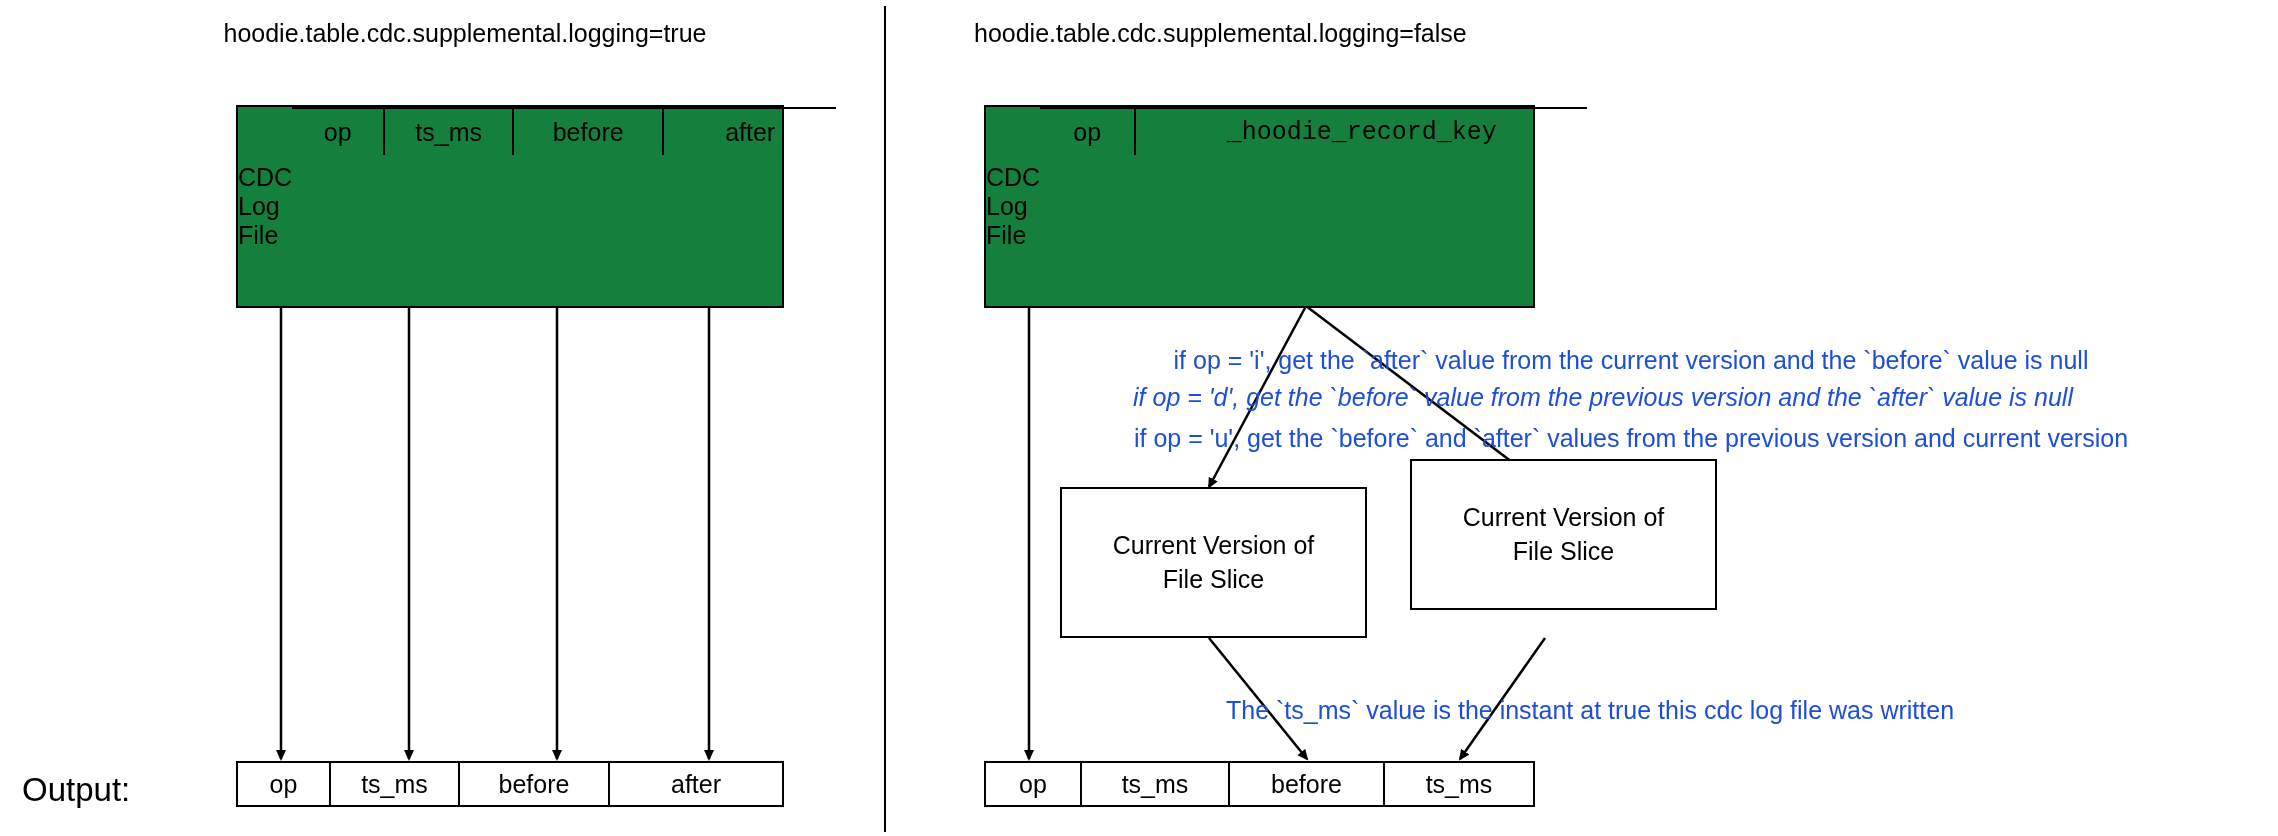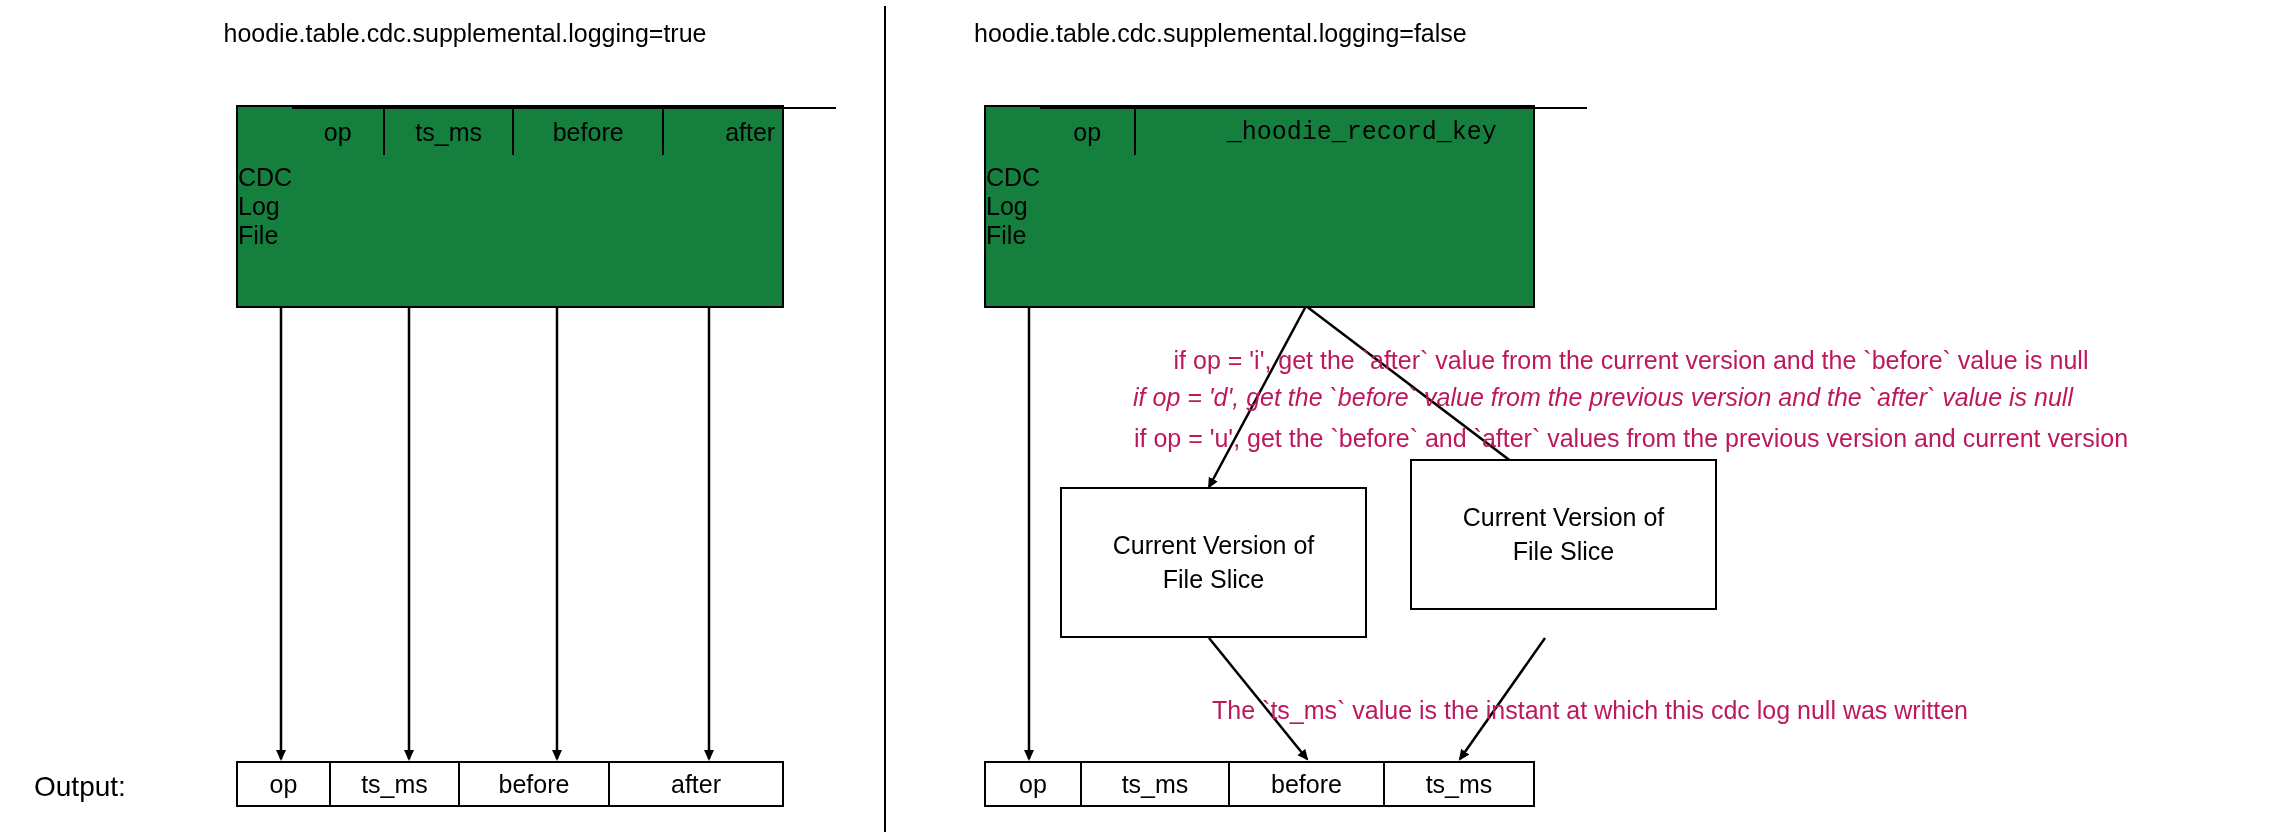--- a/index.html
+++ b/index.html
@@ -31,28 +31,27 @@
     position: absolute;
     white-space: nowrap;
     text-align: center;
   }
   .title-text {
     font-size: 25px;
     color: #000000;
   }
   .note-text {
     font-size: 25px;
-    color: #be185d;
+    color: #1d4ed8;
     background: transparent;
   }
   .output-label {
     position: absolute;
-    font-size: 28px;
+    font-size: 33px;
     white-space: nowrap;
-    margin-left: 12px;
   }
   
   .logfile-shell {
     position: absolute;
     box-sizing: border-box;
     border: 2px solid #000000;
     background: #15803d;
     display: flex;
     flex-direction: row;
   }
@@ -195,21 +194,21 @@
     </div>
   </div>
 
   <div class="version-box" style="left:1410px; top:459px; width:307px; height:151px;">
     <div>
       <div>Current Version of</div>
       <div>File Slice</div>
     </div>
   </div>
 
-  <div class="plain-text note-text" style="left:1060px; top:696px; width:1060px;">The `ts_ms` value is the instant at which this cdc log null was written</div>
+  <div class="plain-text note-text" style="left:1060px; top:696px; width:1060px;">The `ts_ms` value is the instant at true this cdc log file was written</div>
 
   <div class="outrow" style="left:984px; top:761px; width:551px;">
     <div class="col" style="width:96px;">op</div>
     <div class="col" style="width:148px;">ts_ms</div>
     <div class="col" style="width:155px;">before</div>
     <div class="col" style="width:148px;">ts_ms</div>
   </div>
 
 </div>
 

